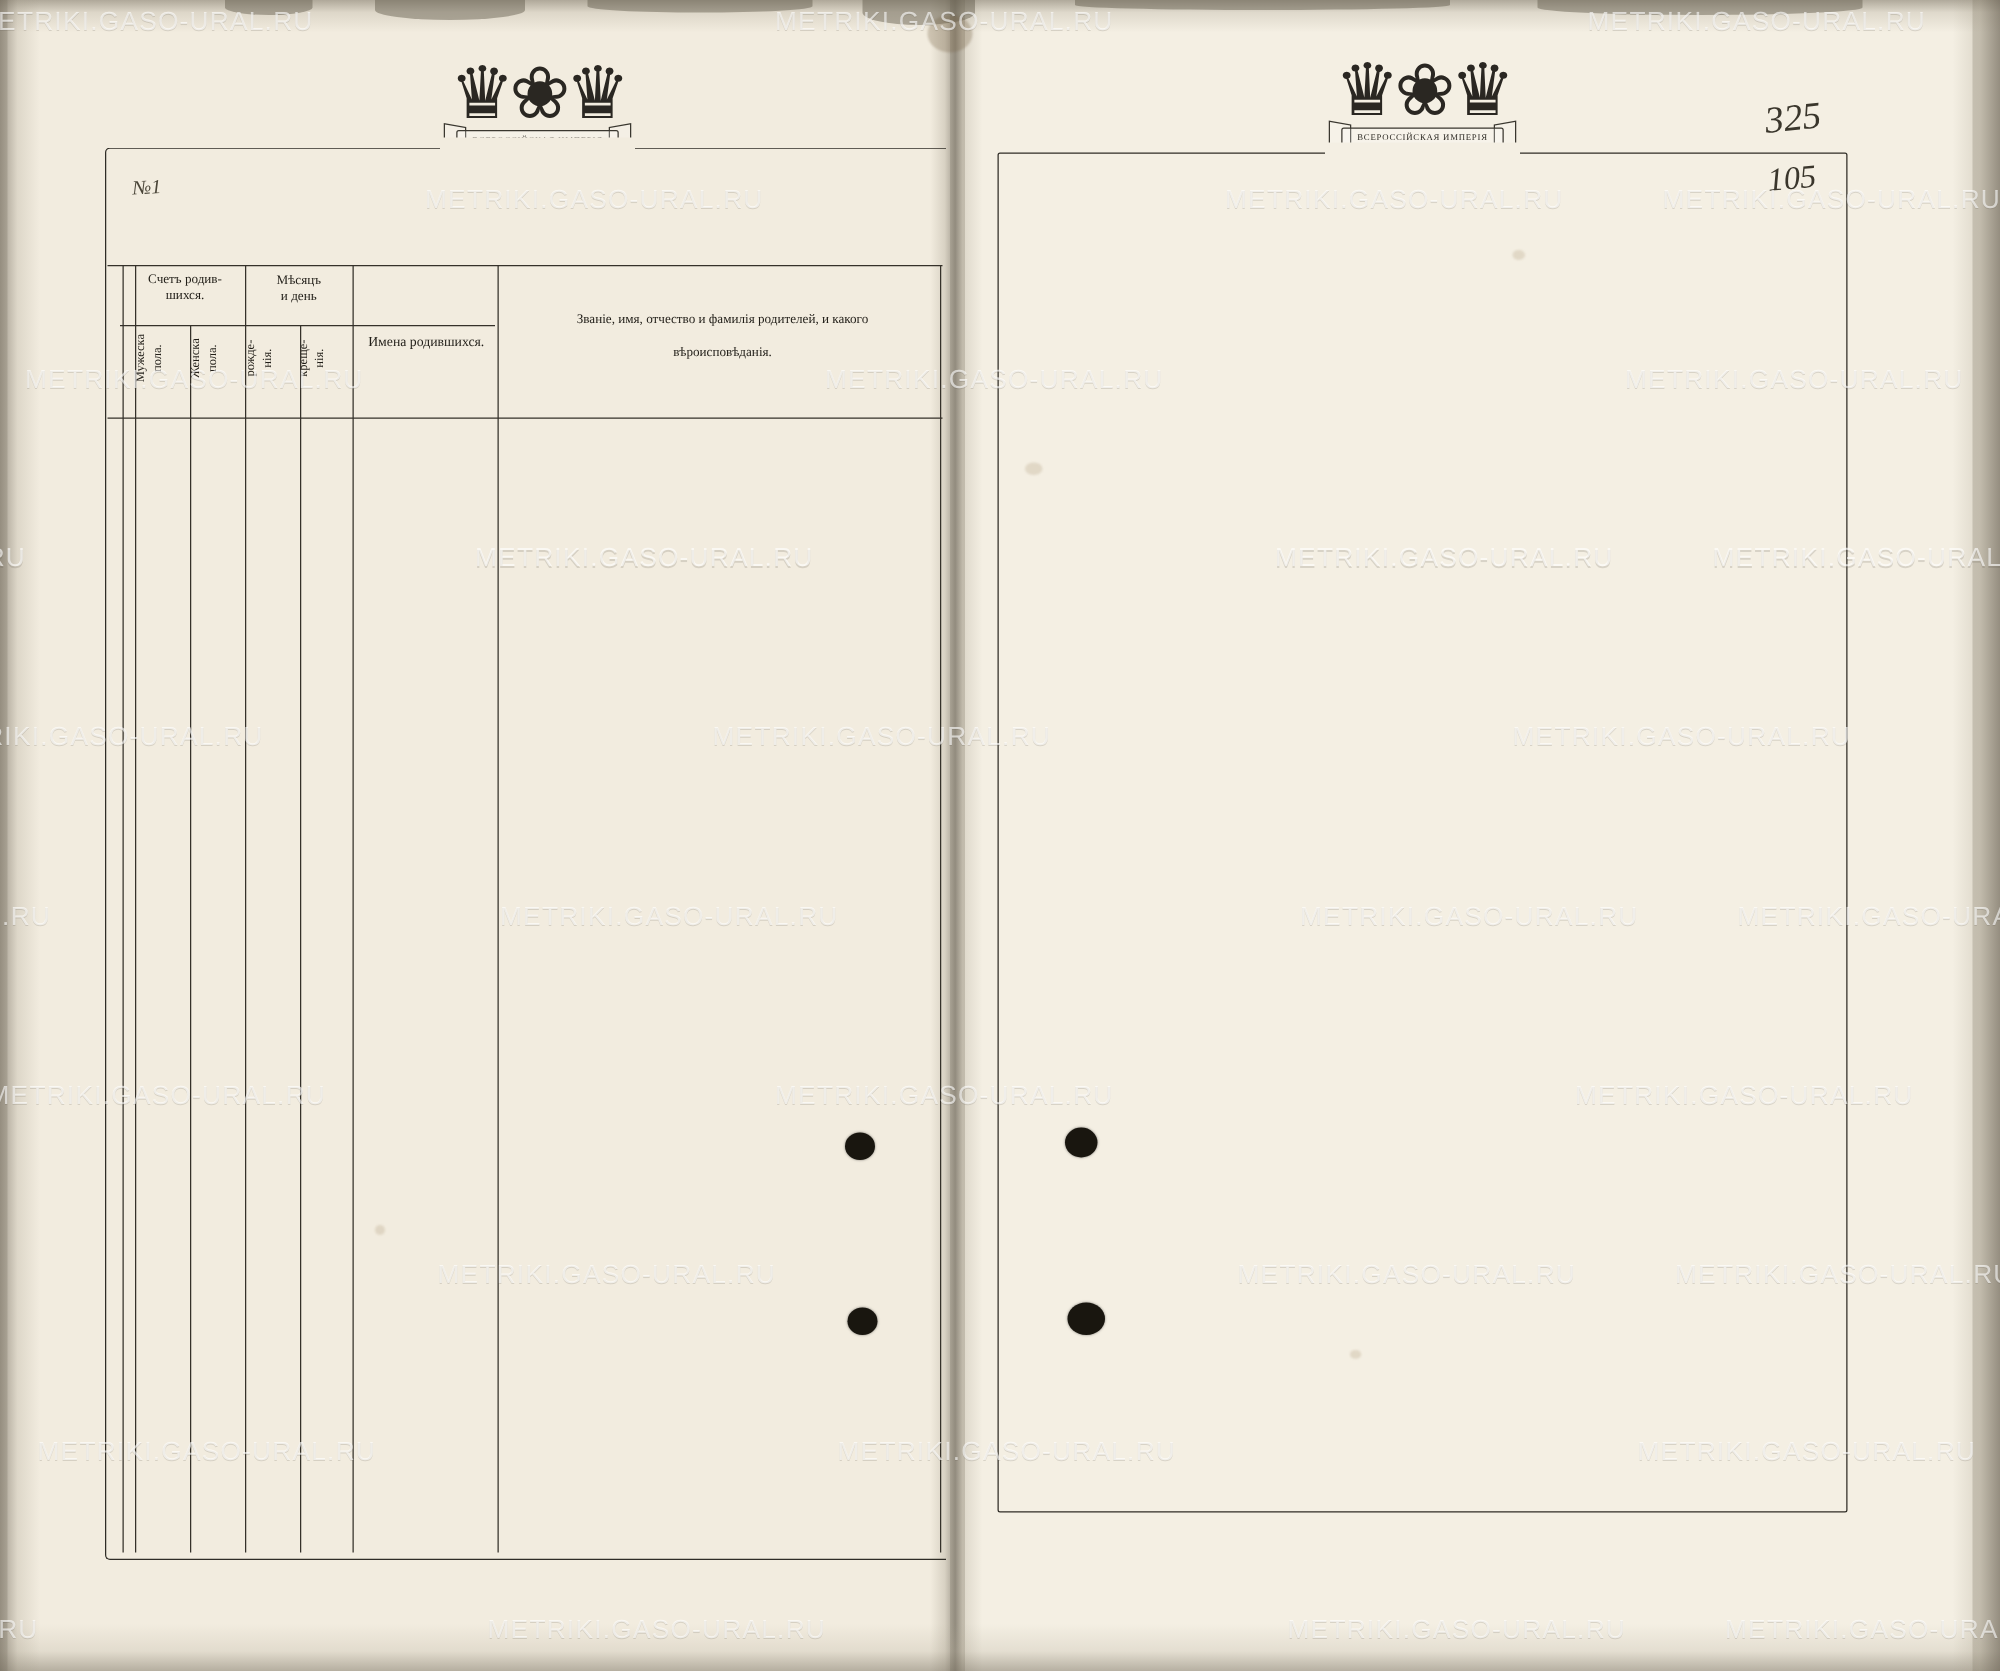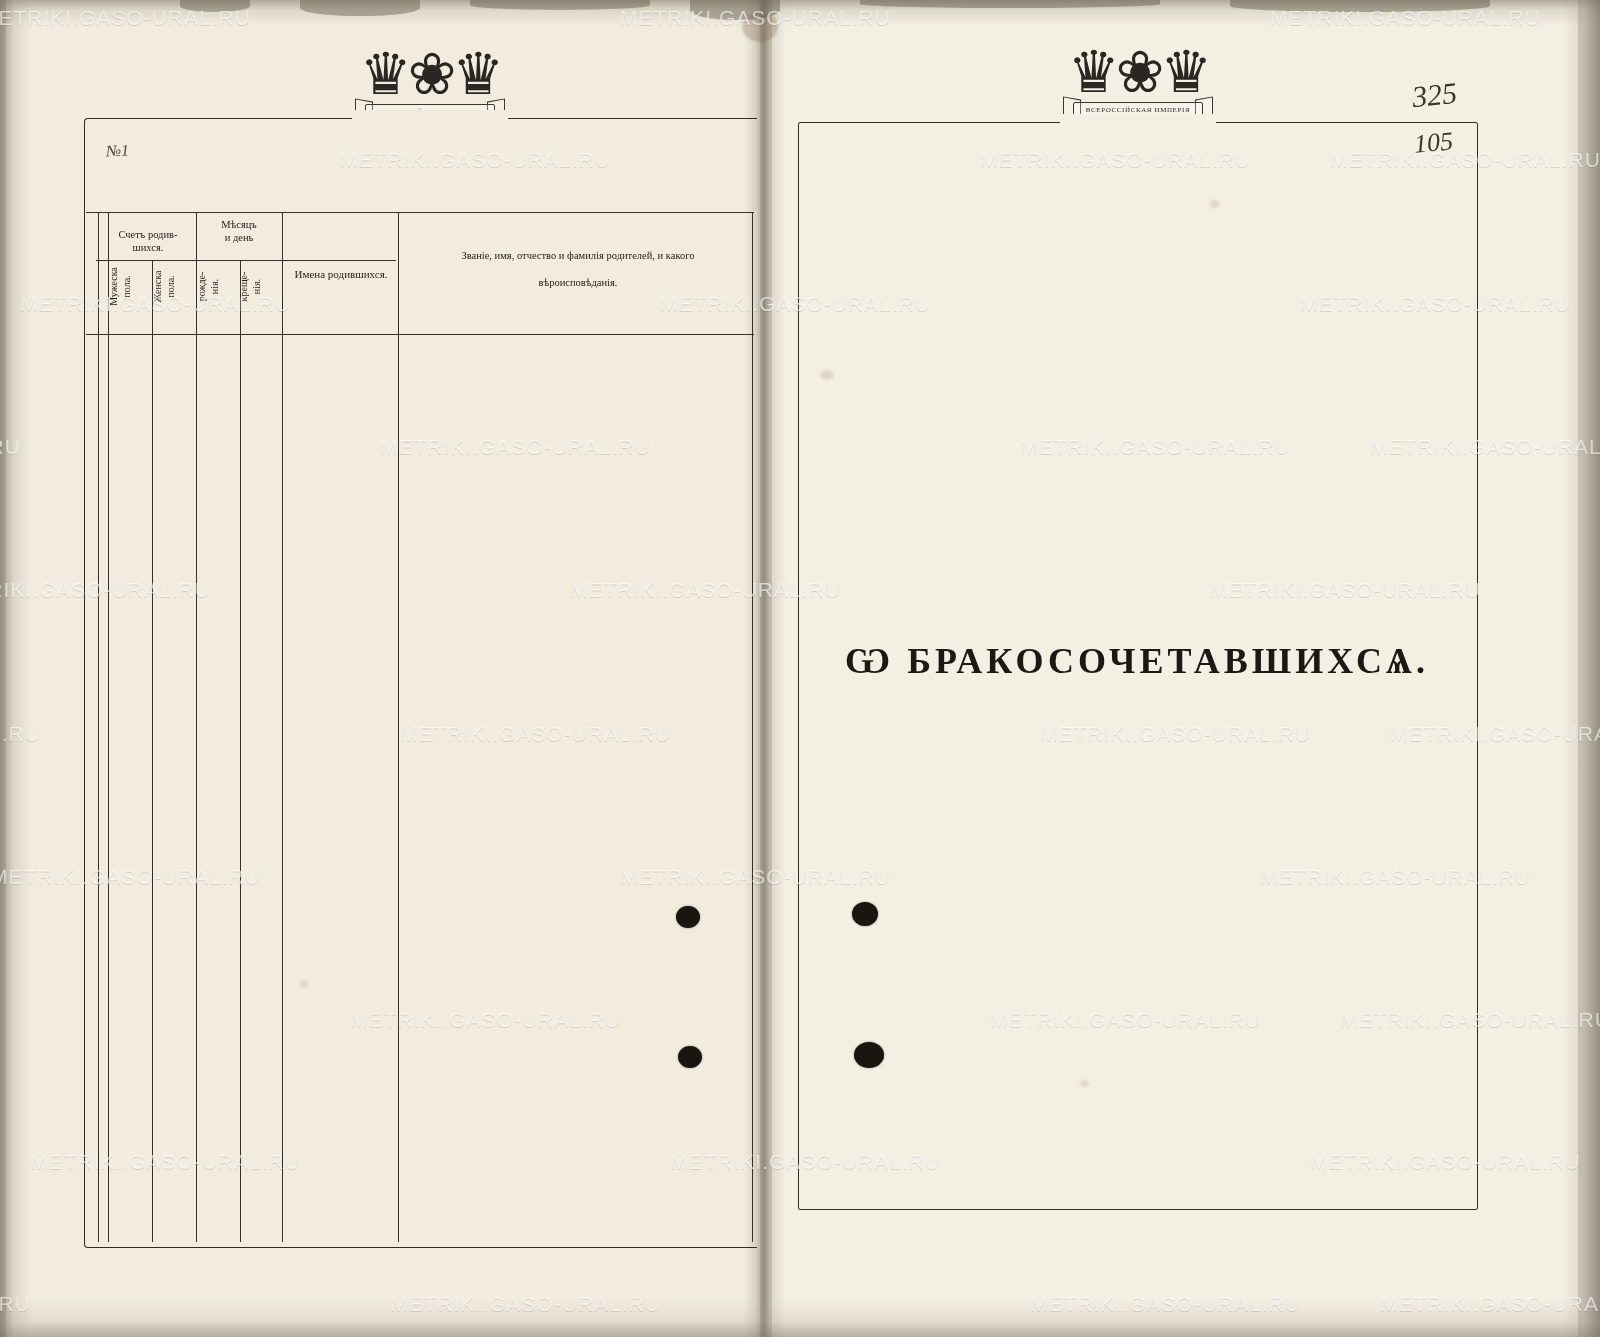--- a/index.html
+++ b/index.html
@@ -327,33 +327,32 @@
 
     <div class="vline" style="left:12px; top:0; height:1030px;"></div>
     <div class="vline" style="left:22px; top:0; height:1030px;"></div>
     <div class="vline" style="left:66px; top:48px; height:982px;"></div>
     <div class="vline" style="left:110px; top:0; height:1030px;"></div>
     <div class="vline" style="left:154px; top:48px; height:982px;"></div>
     <div class="vline" style="left:196px; top:0; height:1030px;"></div>
     <div class="vline" style="left:312px; top:0; height:1030px;"></div>
     <div class="vline" style="left:666px; top:0; height:1030px;"></div>
 
-    <div class="cell-text" style="left:16px; top:16px; width:92px; font-size:10.5px;">Счетъ родив-<br>шихся.</div>
+    <div class="cell-text" style="left:16px; top:5px; width:92px; font-size:10.5px;">Счетъ родив-<br>шихся.</div>
     <div class="cell-text" style="left:112px; top:6px; width:82px; font-size:10.5px;">Мѣсяцъ<br>и день</div>
 
     <div class="cell-text rot" style="left:2px; top:62px; width:64px; font-size:10px;">Мужеска<br>пола.</div>
     <div class="cell-text rot" style="left:46px; top:62px; width:64px; font-size:10px;">Женска<br>пола.</div>
     <div class="cell-text rot" style="left:90px; top:62px; width:64px; font-size:10px;">рожде-<br>нiя.</div>
     <div class="cell-text rot" style="left:132px; top:62px; width:64px; font-size:10px;">крещe-<br>нiя.</div>
 
     <div class="cell-text" style="left:200px; top:56px; width:110px; font-size:11px;">Имена родившихся.</div>
     <div class="cell-text" style="left:320px; top:30px; width:344px; font-size:10.5px; line-height:2.6;">Званiе, имя, отчество и фамилiя родителей, и какого<br>вѣроисповѣданiя.</div>
   </div>
 
-  <div class="part-sub">Ѡ БРАКОСОЧЕТАВШИХСѦ.</div>
 
   <div class="folio n1">325</div>
   <div class="folio n2">105</div>
 
   <div class="hole" style="left:676px; top:906px; width:24px; height:22px;"></div>
   <div class="hole" style="left:852px; top:902px; width:26px; height:24px;"></div>
   <div class="hole" style="left:678px; top:1046px; width:24px; height:22px;"></div>
   <div class="hole" style="left:854px; top:1042px; width:30px; height:26px;"></div>
 
   <div class="spot" style="left:742px; top:12px; width:36px; height:30px; background:rgba(120,100,70,0.30);"></div>

